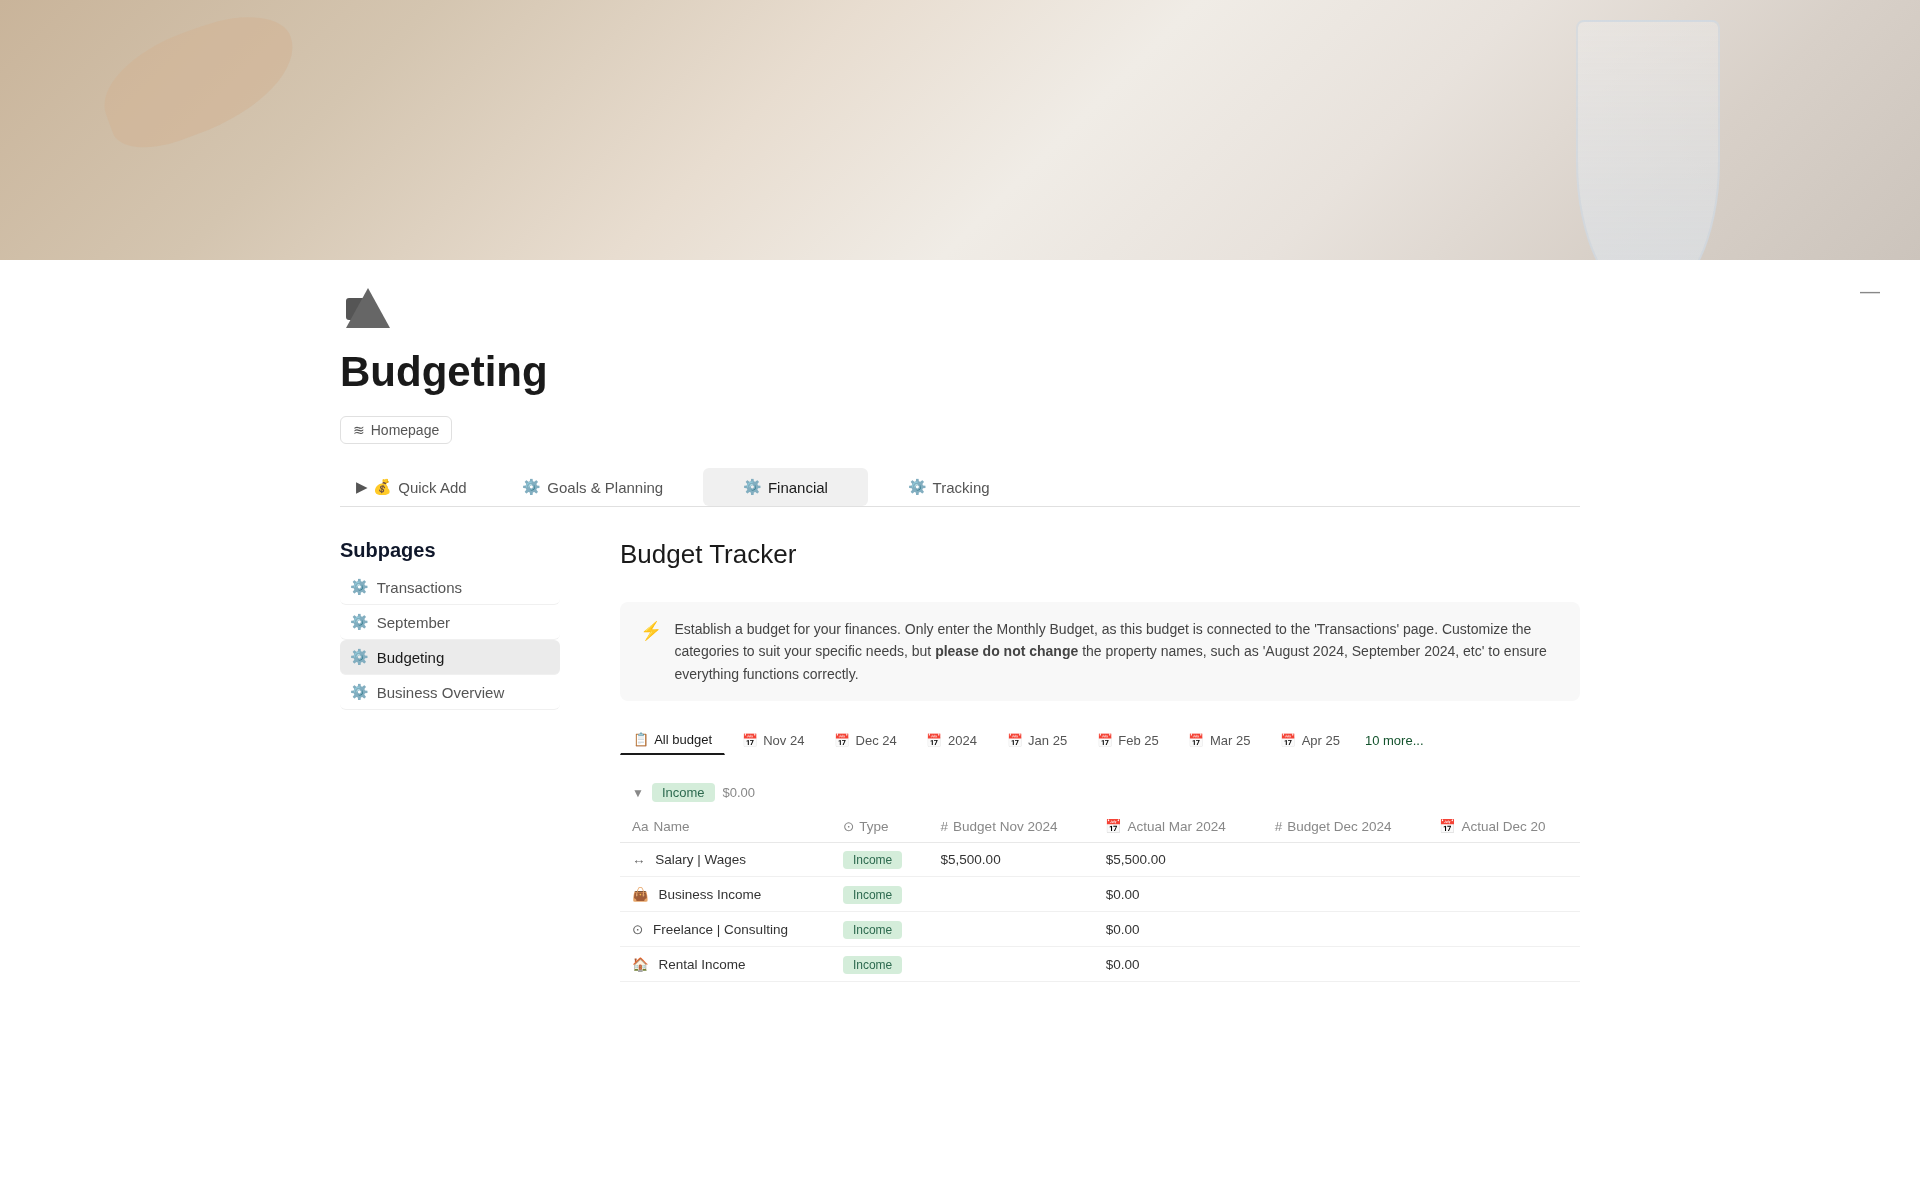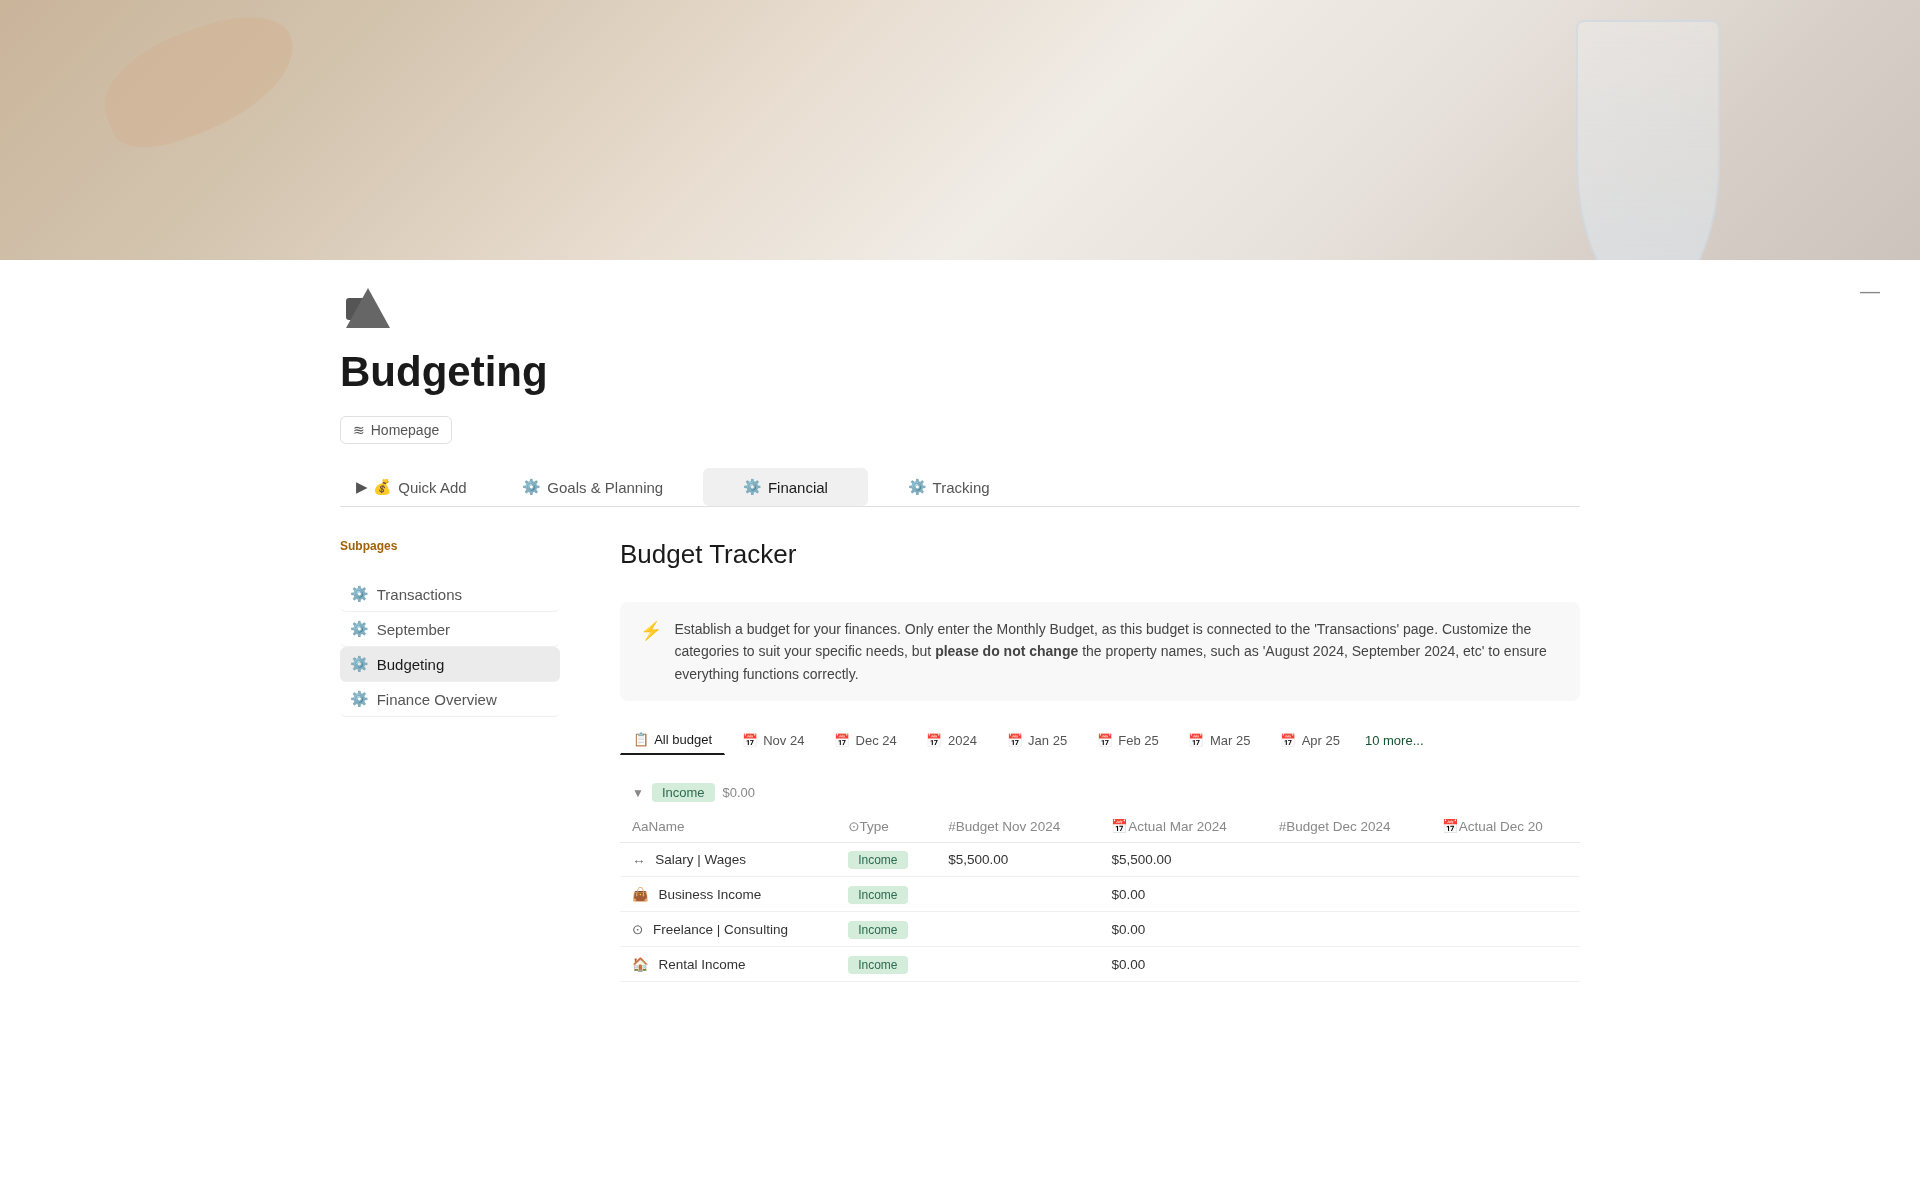--- a/index.html
+++ b/index.html
@@ -104,24 +104,24 @@
       display: flex;
       gap: 60px;
     }
 
     .sidebar {
       width: 220px;
       flex-shrink: 0;
     }
 
     .sidebar-heading {
-      font-size: 12px;
+      font-size: 20px;
       font-weight: 600;
-      color: #a16207;
-      margin-bottom: 24px;
+      color: #0f172a;
+      margin-bottom: 8px;
     }
 
     .sidebar-item {
       display: flex;
       align-items: center;
       gap: 8px;
       padding: 8px 10px;
       font-size: 15px;
       color: #555;
       cursor: pointer;
@@ -249,20 +249,21 @@
       font-weight: 500;
     }
     .type-income {
       background: #d4edda;
       color: #2d6a4f;
     }
 
     .th-content {
       display: flex;
       align-items: center;
+      gap: 5px;
     }
 
     .close-btn {
       position: fixed;
       top: 280px;
       right: 40px;
       font-size: 20px;
       color: #888;
       cursor: pointer;
       background: none;
@@ -326,21 +327,21 @@
       <div class="sidebar-item">
         <span>⚙️</span>
         <span>September</span>
       </div>
       <div class="sidebar-item active">
         <span>⚙️</span>
         <span>Budgeting</span>
       </div>
       <div class="sidebar-item">
         <span>⚙️</span>
-        <span>Finance Overview</span>
+        <span>Business Overview</span>
       </div>
     </div>
 
     <div class="content-area">
 
       <h2 class="section-title">Budget Tracker</h2>
 
       <div class="info-box">
         <span class="info-box-icon">⚡</span>
         <p class="info-box-text">

